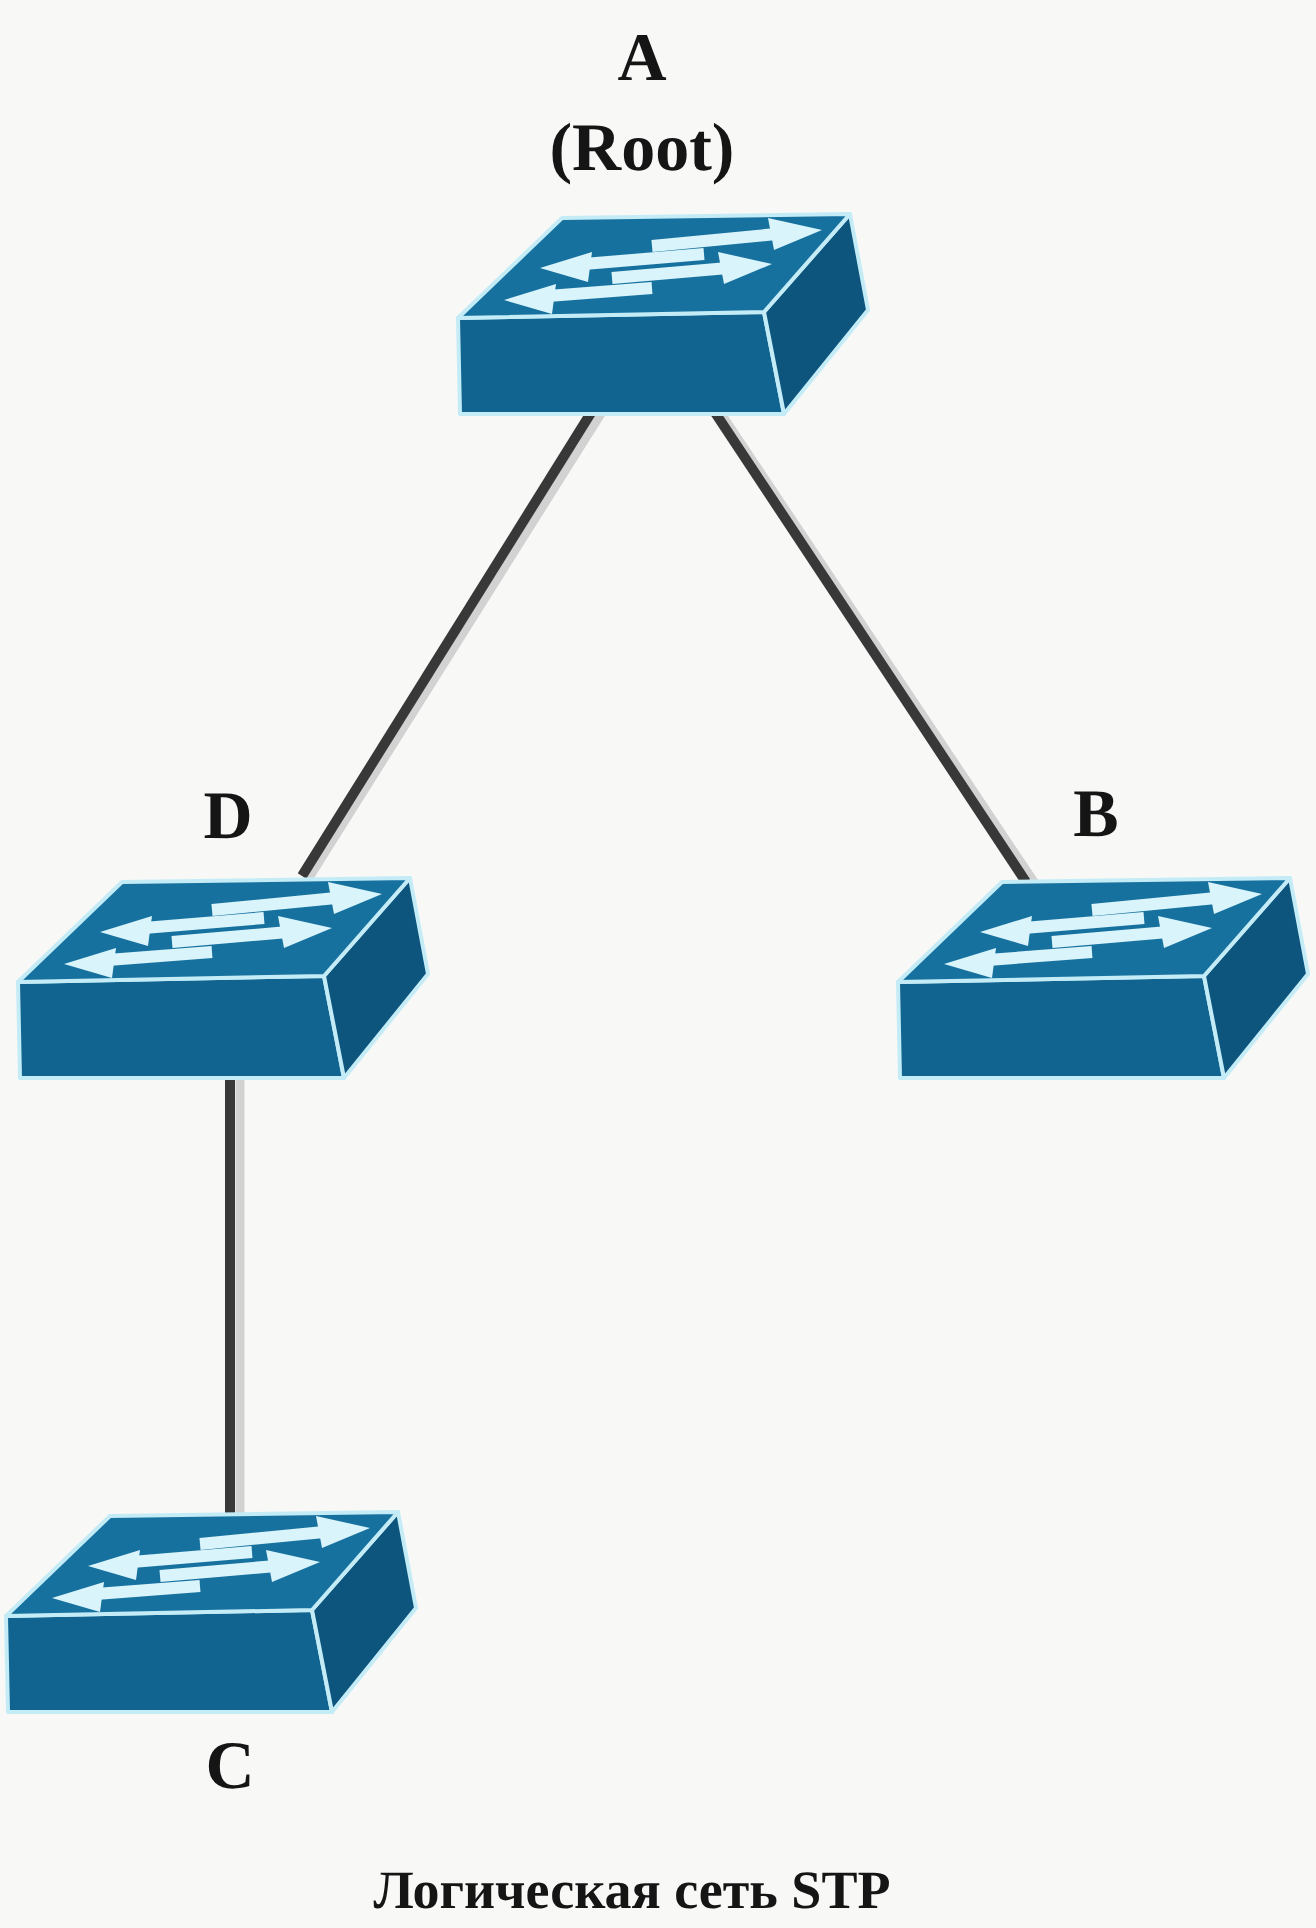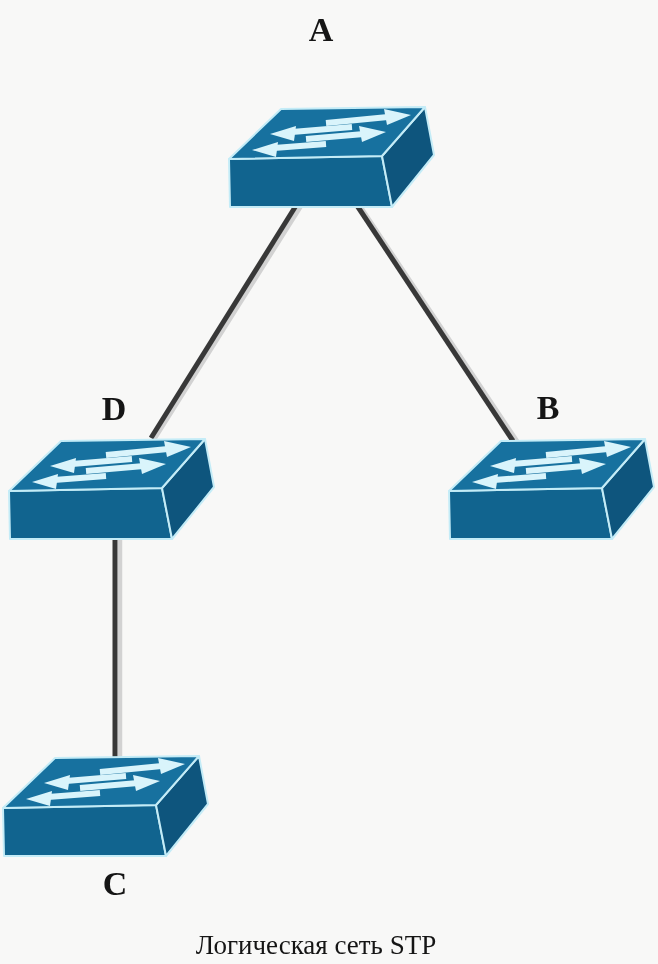--- a/index.html
+++ b/index.html
@@ -59,21 +59,21 @@
     text-align: center;
     white-space: nowrap;
   }
   .node-label-root { font-size: 34px; line-height: 45px; }
   .caption {
     position: absolute;
     left: 316px;
     top: 929px;
     transform: translateX(-50%);
     color: var(--label-text);
-    font-weight: normal;
+    font-weight: bold;
     font-size: 27px;
     line-height: 32px;
     white-space: nowrap;
   }
 </style>
 </head>
 <body>
 
 <div class="canvas">
 
@@ -120,20 +120,21 @@
     </svg>
   <svg class="switch" style="left:448px; top:438px" viewBox="0 0 208 102">
       <use href="#sw"></use>
     </svg>
   <svg class="switch" style="left:2px;   top:755px" viewBox="0 0 208 102">
       <use href="#sw"></use>
     </svg>
 
   <div class="node-label node-label-root" style="left:321px; top:7px">
     <div>A</div>
+    <div>(Root)</div>
   </div>
   <div class="node-label" style="left:114px; top:389px">D</div>
   <div class="node-label" style="left:548px; top:388px">B</div>
   <div class="node-label" style="left:115px; top:864px">C</div>
 
   <div class="caption">Логическая сеть STP</div>
 
 </div>
 
 </body></html>

